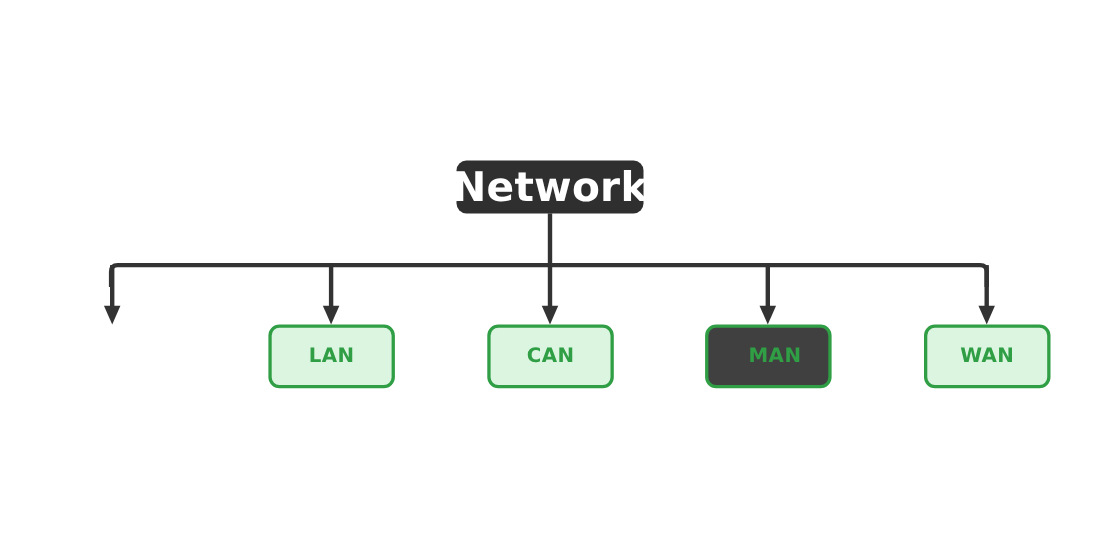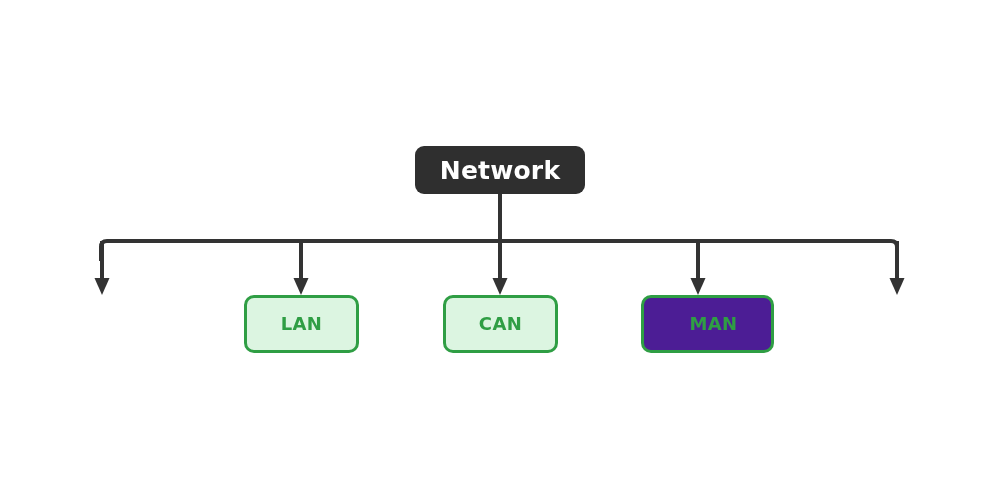--- a/index.html
+++ b/index.html
@@ -36,21 +36,21 @@
   .root-node {
     position: absolute;
     display: flex;
     align-items: center;
     justify-content: center;
     box-sizing: border-box;
     border-radius: 9px;
     letter-spacing: 0.2px;
   }
   .root-node .node-label {
-    font-size: 25px;
+    font-size: 37px;
     font-weight: bold;
     line-height: 1;
   }
   .leaf-node {
     position: absolute;
     display: flex;
     align-items: center;
     justify-content: center;
     box-sizing: border-box;
     border-radius: 10px;
@@ -86,18 +86,21 @@
     <div class="root-node" style="left: 415px; top: 146px; width: 170px; height: 48px; background: rgb(47, 47, 47); border: 0px solid rgb(47, 47, 47); color: rgb(255, 255, 255);">
       <span class="node-label">Network</span>
     </div>
 
     <div class="leaf-node" style="left: 244px; top: 295px; width: 115px; height: 58px; background: rgb(220, 245, 225); border: 3px solid rgb(47, 158, 68); color: rgb(47, 158, 68);">
       <span class="node-label">LAN</span>
     </div>
     <div class="leaf-node" style="left: 443px; top: 295px; width: 115px; height: 58px; background: rgb(220, 245, 225); border: 3px solid rgb(47, 158, 68); color: rgb(47, 158, 68);">
       <span class="node-label">CAN</span>
     </div>
-    <div class="leaf-node" style="left: 641px; top: 295px; width: 133px; height: 58px; background: #4c1d95; border: 3px solid rgb(47, 158, 68); color: rgb(47, 158, 68); padding-left: 12px;">
+    <div class="leaf-node" style="left: 641px; top: 295px; width: 115px; height: 58px; background: #404040; border: 3px solid rgb(47, 158, 68); color: rgb(47, 158, 68); padding-left: 12px;">
       <span class="node-label">MAN</span>
+    </div>
+    <div class="leaf-node" style="left: 840px; top: 295px; width: 115px; height: 58px; background: rgb(220, 245, 225); border: 3px solid rgb(47, 158, 68); color: rgb(47, 158, 68);">
+      <span class="node-label">WAN</span>
     </div>
   </div>
 
 </div>
 
 </body></html>

